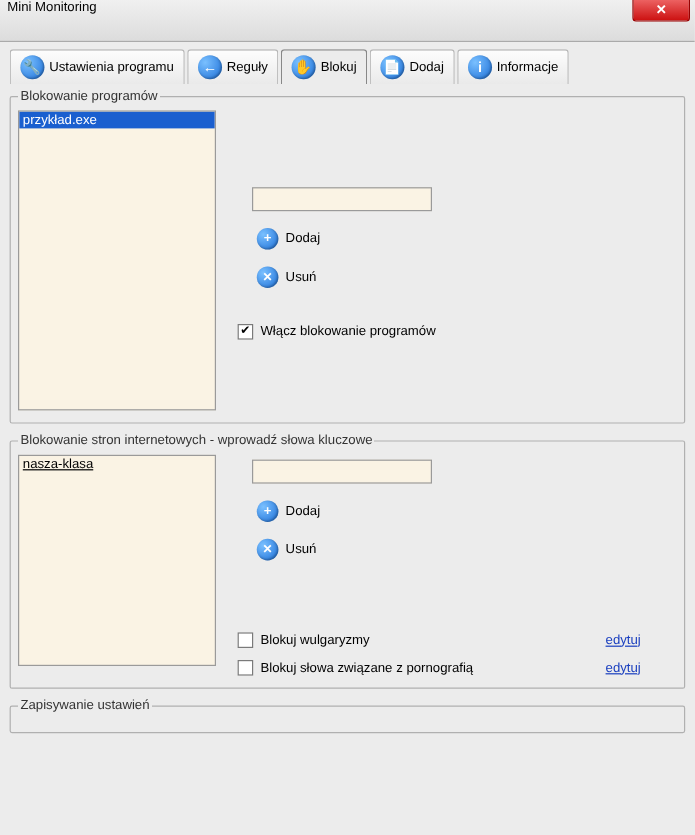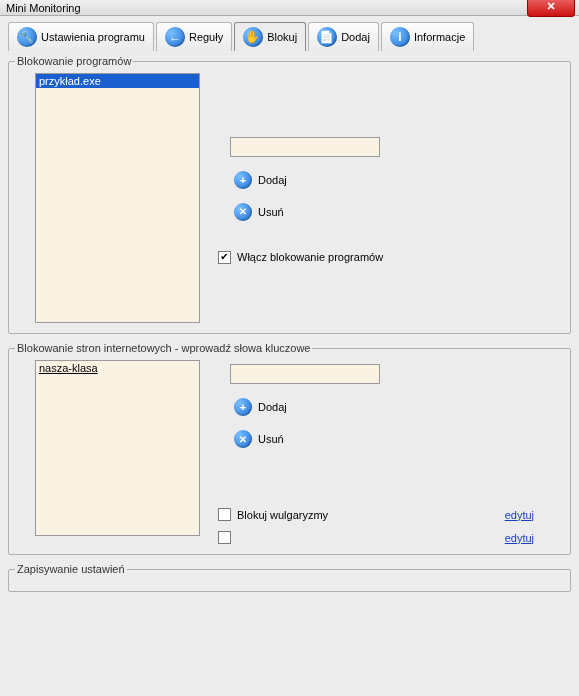--- a/index.html
+++ b/index.html
@@ -7,25 +7,24 @@
     margin: 0;
     padding: 0;
     font-family: Tahoma, Arial, sans-serif;
     font-size: 11px;
     background: #ececec;
     width: 579px;
     height: 696px;
     overflow: hidden;
   }
   .titlebar {
-    height: 16px;
+    height: 35px;
     background: linear-gradient(to bottom, #f0f0f0, #dcdcdc);
     border-bottom: 1px solid #aaa;
     display: flex;
-    align-items: center;
     justify-content: space-between;
     padding-left: 6px;
     position: relative;
   }
   .close-btn {
     width: 48px;
     height: 20px;
     background: linear-gradient(to bottom, #e66, #c11);
     border: 1px solid #900;
     border-radius: 0 0 3px 3px;
@@ -85,21 +84,20 @@
     position: relative;
   }
   legend {
     font-size: 11px;
     color: #333;
     padding: 0 2px;
   }
   .row-layout {
     display: flex;
     gap: 8px;
-    margin-left: 20px;
   }
   .listbox {
     width: 165px;
     height: 250px;
     background: #faf3e4;
     border: 1px solid #9a9a9a;
     overflow: hidden;
   }
   .listbox.short { height: 176px; }
   .list-item {
@@ -268,20 +266,21 @@
         <div class="checkline first">
           <div style="display:flex;align-items:center;gap:6px;">
             <span class="check"></span>
             <span>Blokuj wulgaryzmy</span>
           </div>
           <span class="editlink">edytuj</span>
         </div>
         <div class="checkline">
           <div style="display:flex;align-items:center;gap:6px;">
             <span class="check"></span>
+            <span>Blokuj słowa związane z pornografią</span>
           </div>
           <span class="editlink">edytuj</span>
         </div>
       </div>
     </div>
   </fieldset>
 
   <fieldset>
     <legend>Zapisywanie ustawień</legend>
   </fieldset>

